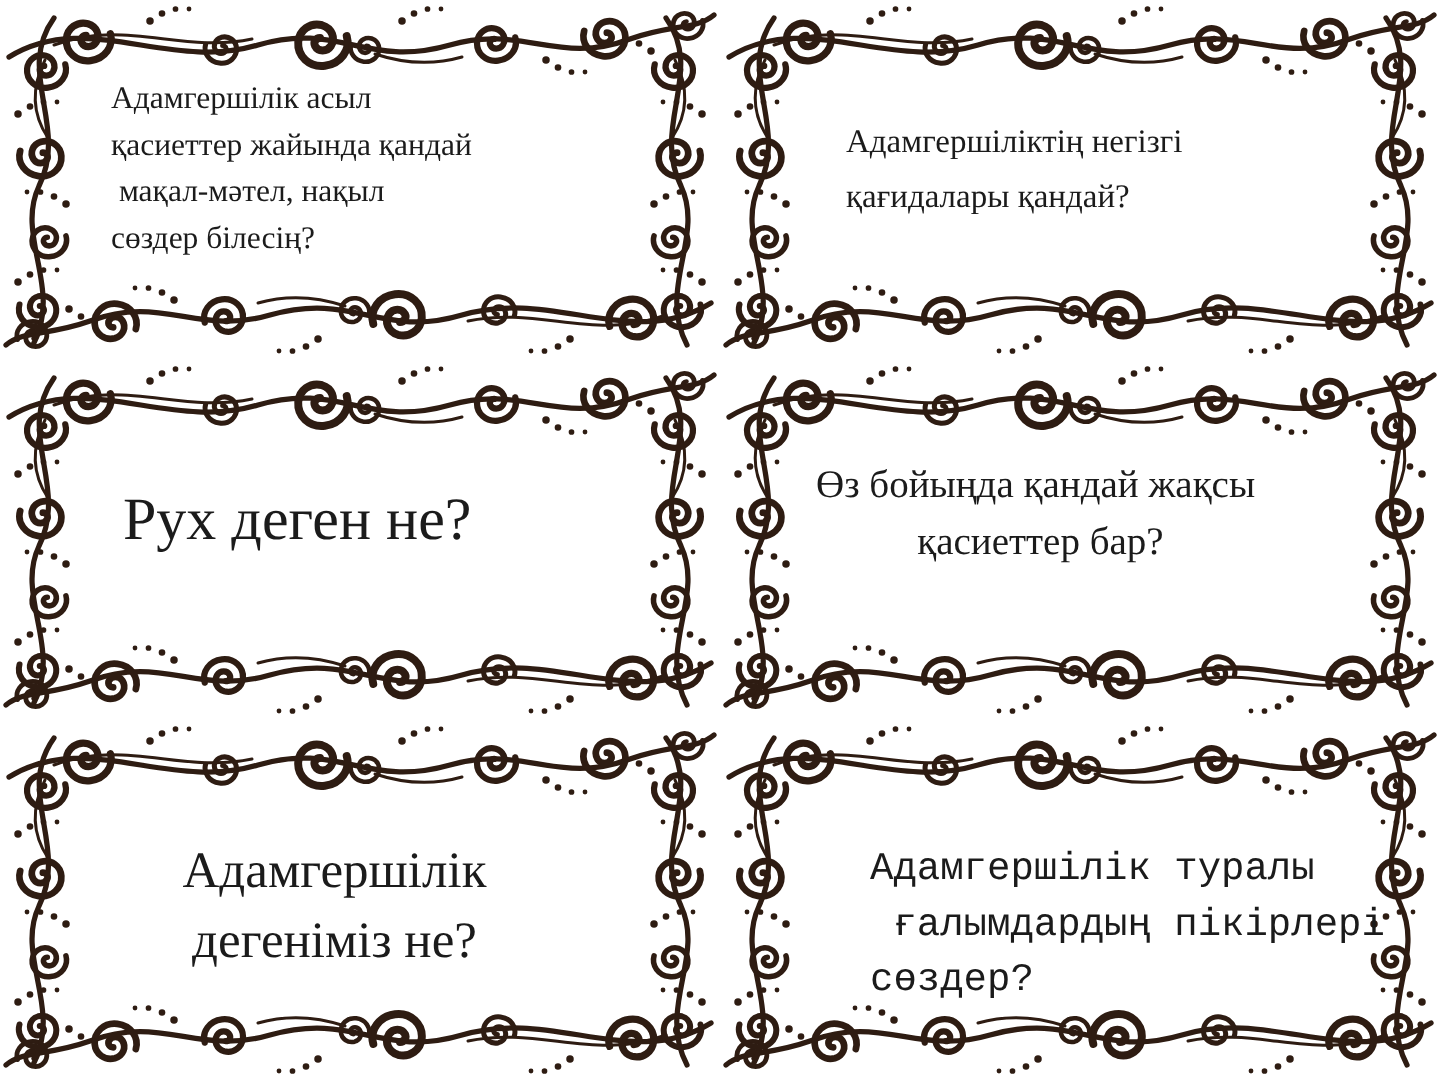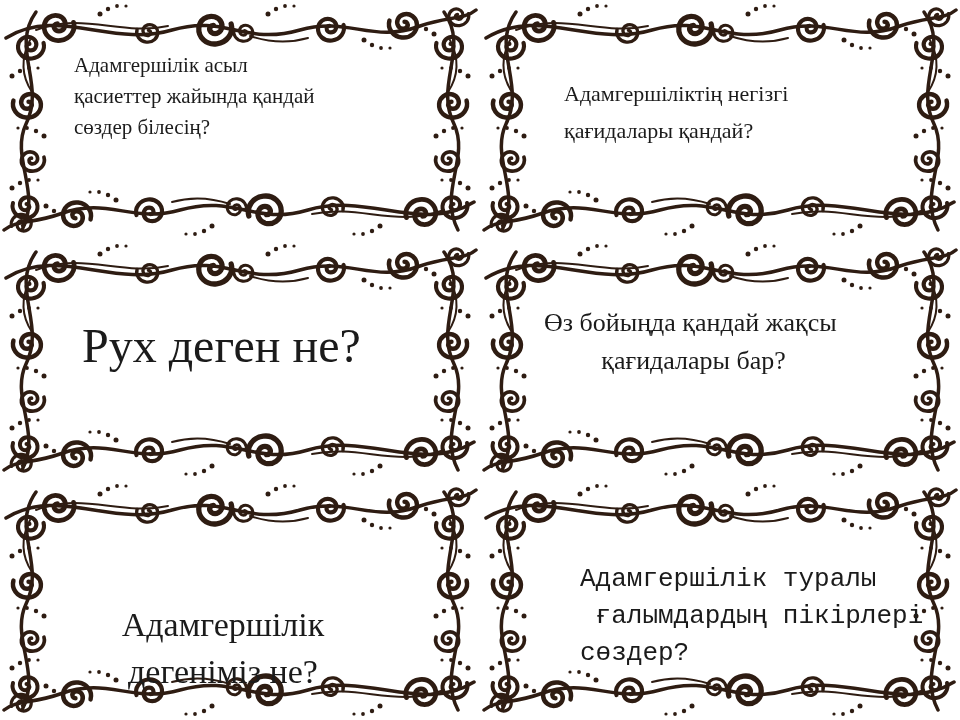--- a/index.html
+++ b/index.html
@@ -36,24 +36,24 @@
   }
   .q {
     position: absolute;
     color: var(--text-color);
     z-index: 2;
   }
   .q-line { white-space: pre; }
   
   .q1 { left: 74px; top: 50px;  font-size: 21px; line-height: 31px; }
   .q2 { left: 84px; top: 75px;  font-size: 22px; line-height: 37px; }
-  .q3 { left: 82px; top: 82px;  font-size: 48px; line-height: 48px; }
+  .q3 { left: 82px; top: 82px;  font-size: 40px; line-height: 48px; }
   .q4 { left: 64px; top: 64px;  font-size: 26px; line-height: 38px; text-align: center; }
   .q5 { left: 28px; top: 77px;  width: 390px; text-align: center;
-        font-size: 34px; line-height: 47px; margin-top: 44px; }
+        font-size: 34px; line-height: 47px; }
   .q6 { left: 100px; top: 81px; font-size: 26px; line-height: 37px; font-family: Liberation Mono, monospace; }
   .defs-holder { position: absolute; width: 0; height: 0; overflow: hidden; }
 </style>
 </head>
 <body>
 
 <div class="defs-holder">
   <svg width="0" height="0" aria-hidden="true">
     <defs>
 
@@ -109,20 +109,21 @@
 
 <div class="page">
 
   <div class="card">
     <svg class="frame-svg" viewBox="0 0 480 240">
         <use href="#frame"></use>
       </svg>
     <div class="q q1">
       <div class="q-line">Адамгершілік асыл</div>
       <div class="q-line">қасиеттер жайында қандай</div>
+      <div class="q-line"> мақал-мәтел, нақыл</div>
       <div class="q-line">сөздер білесің?</div>
     </div>
   </div>
 
   <div class="card">
     <svg class="frame-svg" viewBox="0 0 480 240">
         <use href="#frame"></use>
       </svg>
     <div class="q q2">
       <div class="q-line">Адамгершіліктің негізгі</div>
@@ -138,21 +139,21 @@
       <div class="q-line">Рух деген не?</div>
     </div>
   </div>
 
   <div class="card">
     <svg class="frame-svg" viewBox="0 0 480 240">
         <use href="#frame"></use>
       </svg>
     <div class="q q4">
       <div class="q-line">Өз бойыңда қандай жақсы</div>
-      <div class="q-line"> қағидалары бар?</div>
+      <div class="q-line"> қасиеттер бар?</div>
     </div>
   </div>
 
   <div class="card">
     <svg class="frame-svg" viewBox="0 0 480 240">
         <use href="#frame"></use>
       </svg>
     <div class="q q5">
       <div class="q-line">Адамгершілік</div>
       <div class="q-line">дегеніміз не?</div>

